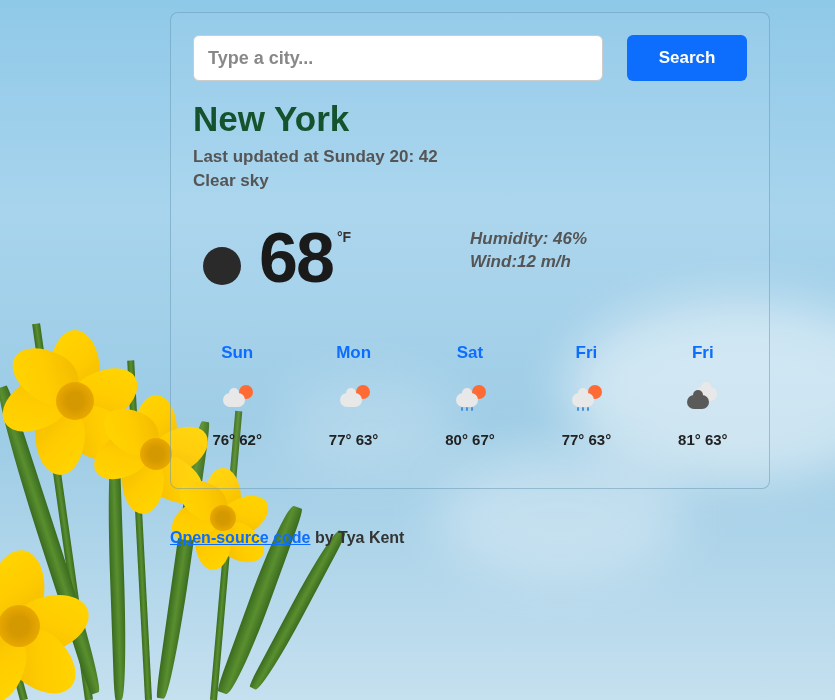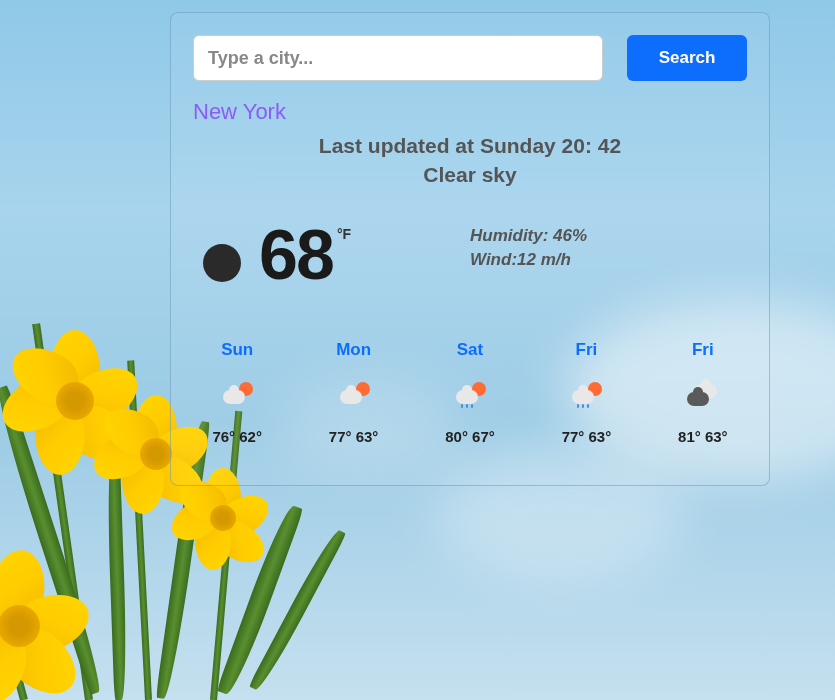--- a/index.html
+++ b/index.html
@@ -102,31 +102,30 @@
       background: #0d6efd;
       border: none;
       border-radius: 6px;
       color: #fff;
       font-size: 17px;
       font-weight: bold;
       font-family: inherit;
       cursor: pointer;
     }
     .city-name {
-      color: #8b5cf6;
-      font-size: 22px;
-      font-weight: normal;
+      color: #14532d;
+      font-size: 35px;
+      font-weight: bold;
       margin-bottom: 6px;
     }
     .last-updated, .description {
       color: #555;
-      font-size: 21px;
+      font-size: 17px;
       font-weight: bold;
       line-height: 1.4;
-      text-align: center;
     }
     .current-row {
       display: flex;
       margin-top: 30px;
       margin-bottom: 50px;
     }
     .current-left {
       display: flex;
       align-items: flex-start;
       flex: 1;
@@ -404,13 +403,16 @@
             <div class="icon-dark-cloud">
               <div class="icon-cloud" style="left:8px;top:2px;"></div>
               <div class="icon-cloud icon-cloud-dark" style="left:0;top:10px;"></div>
             </div>
           </div>
           <div class="day-temps">81° 63°</div>
         </div>
       </div>
   </div>
 
+  <div class="footer">
+    <a href="#">Open-source code</a><span> by Tya Kent</span>
+  </div>
 </div>
 
 </body></html>

